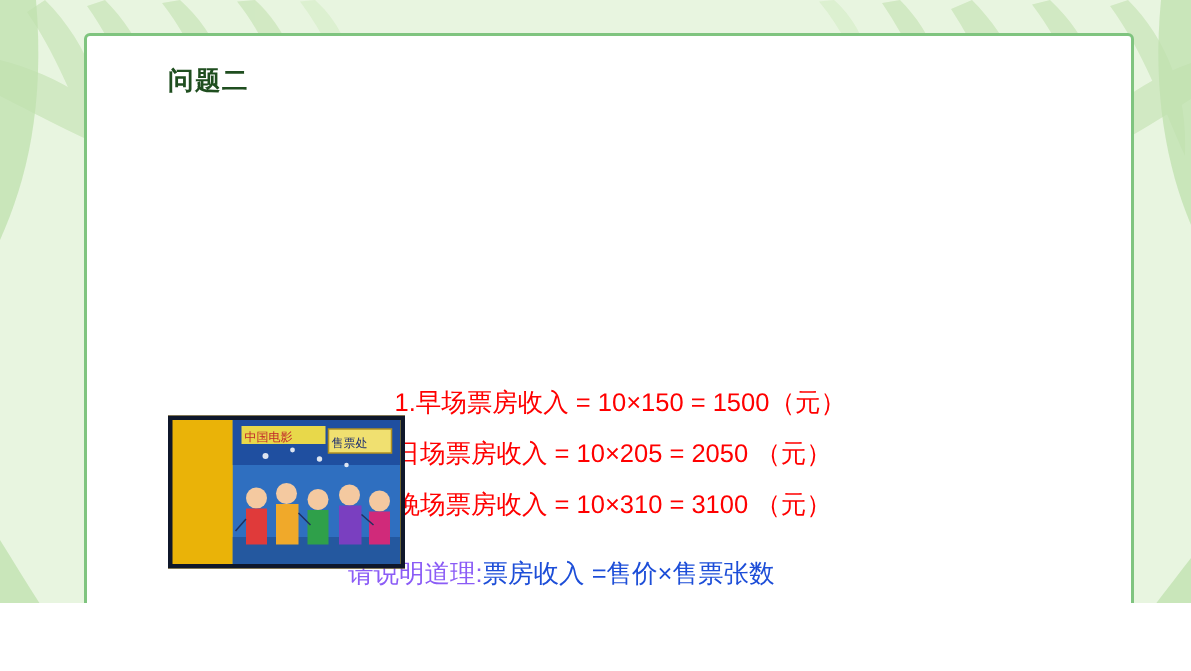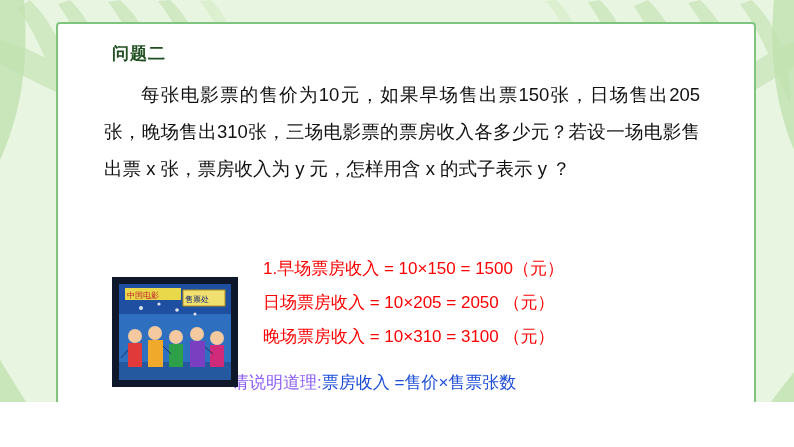--- a/index.html
+++ b/index.html
@@ -83,23 +83,24 @@
   .reason-text {
     color: #1d4ed8;
   }
   
   .picture {
     position: absolute;
     left: 112px;
     top: 277px;
     width: 112px;
     height: 96px;
-    border: 7px solid #0f172a;
+    border: 3px solid #0f172a;
     background: #eab308;
     overflow: hidden;
+    padding-left: 40px;
   }
 </style>
 </head>
 <body>
 
 <div class="slide">
 
   <svg class="bg-leaves" viewBox="0 0 794 447" preserveAspectRatio="none">
     <rect x="0" y="0" width="794" height="447" fill="#e8f5e0"></rect>
     <g fill="#cfe8c0" opacity="0.9">
@@ -123,21 +124,20 @@
     <g fill="#d9eecd" opacity="0.85">
       <path d="M210,0 C228,16 238,40 237,68 C225,44 216,22 200,1 Z"></path>
       <path d="M556,0 C572,14 582,36 581,62 C570,40 562,20 546,1 Z"></path>
     </g>
   </svg>
 
   <div class="content-frame"></div>
 
   <div class="problem-title">问题二</div>
 
-  <div class="question-body">每张电影票的售价为10元，如果早场售出票150张，日场售出205张，晚场售出310张，三场电影票的票房收入各多少元？若设一场电影售出票 x 张，票房收入为 y 元，怎样用含 x 的式子表示 y ？</div>
 
   <div class="answers">
     <div class="ans-line">1.早场票房收入 = 10×150 = 1500（元）</div>
     <div class="ans-line">日场票房收入 =  10×205 = 2050  （元）</div>
     <div class="ans-line">晚场票房收入 =   10×310 = 3100  （元）</div>
   </div>
 
   <div class="reason-line">
     <span class="reason-label">请说明道理:</span><span class="reason-text">票房收入 =售价×售票张数</span>
   </div>

